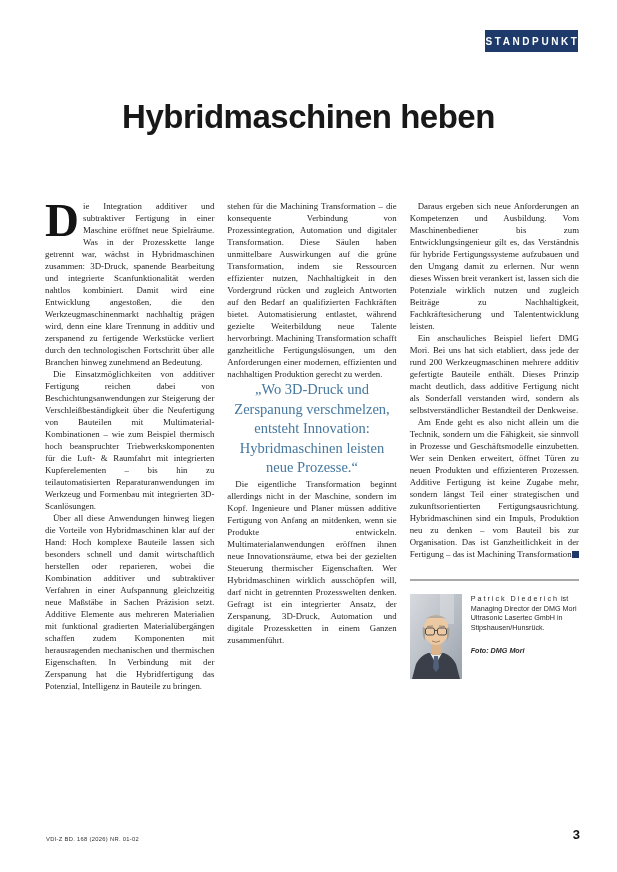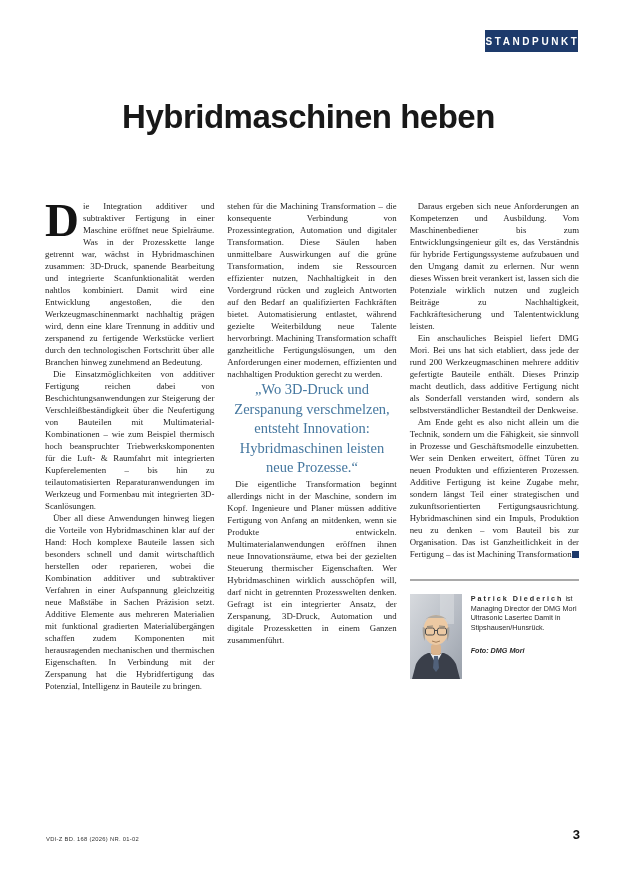--- a/index.html
+++ b/index.html
@@ -64,21 +64,21 @@
     border-top:2px solid #a9a9a9;
     padding-top:13px;
     display:flex;gap:9px;
   }
   .photo{flex:0 0 52px;width:52px;height:85px;display:block;}
   .caption{
     font-family:"Liberation Sans", sans-serif;
     font-size:7.2px;line-height:9.6px;text-align:left;
     color:#2a2a2a;
   }
-  .author-name{font-weight:bold;letter-spacing:2px;}
+  .author-name{font-weight:normal;letter-spacing:2px;}
   .credit{font-style:italic;font-weight:bold;margin-top:14px;}
   .footer-left{
     position:absolute;left:46px;top:836px;
     font-family:"Liberation Sans", sans-serif;
     font-size:5.8px;letter-spacing:0.3px;color:#333;
   }
   .page-number{
     position:absolute;right:37px;top:827px;
     font-family:"Liberation Sans", sans-serif;
     font-size:13px;font-weight:bold;color:#111;
@@ -131,21 +131,21 @@
         <path d="M39.2 33 Q40 42 37 47 L37 34 Z" fill="#a8a198"></path>
         <rect x="15.5" y="34" width="9" height="7" rx="2" fill="none" stroke="#4a4a4a" stroke-width="1"></rect>
         <rect x="27.5" y="34" width="9" height="7" rx="2" fill="none" stroke="#4a4a4a" stroke-width="1"></rect>
         <line x1="24.5" y1="36.5" x2="27.5" y2="36.5" stroke="#4a4a4a" stroke-width="1"></line>
         <line x1="17" y1="32.5" x2="23" y2="32" stroke="#8d8579" stroke-width="1.2"></line>
         <line x1="29" y1="32" x2="35" y2="32.5" stroke="#8d8579" stroke-width="1.2"></line>
         <path d="M22 47 Q26 49.5 30 47" fill="none" stroke="#a37d58" stroke-width="1"></path>
       </svg>
       <div class="caption">
         <span class="author-name">Patrick Diederich</span>
-        <span>ist Managing Director der DMG Mori Ultrasonic Lasertec Damit in Stipshausen/Hunsrück.</span>
+        <span>ist Managing Director der DMG Mori Ultrasonic Lasertec GmbH in Stipshausen/Hunsrück.</span>
         <div class="credit">Foto: DMG Mori</div>
       </div>
     </div>
   </div>
 
 </div>
 
 <div class="footer-left">VDI-Z BD. 168 (2026) NR. 01-02</div>
 <div class="page-number">3</div>
 

